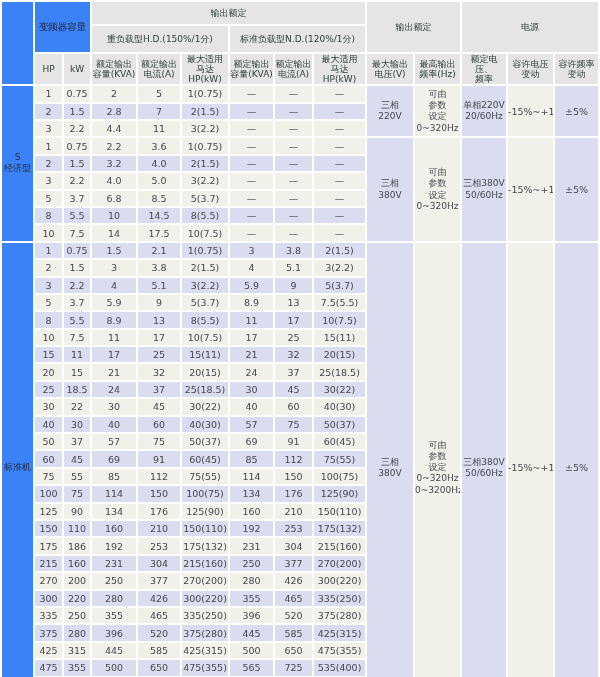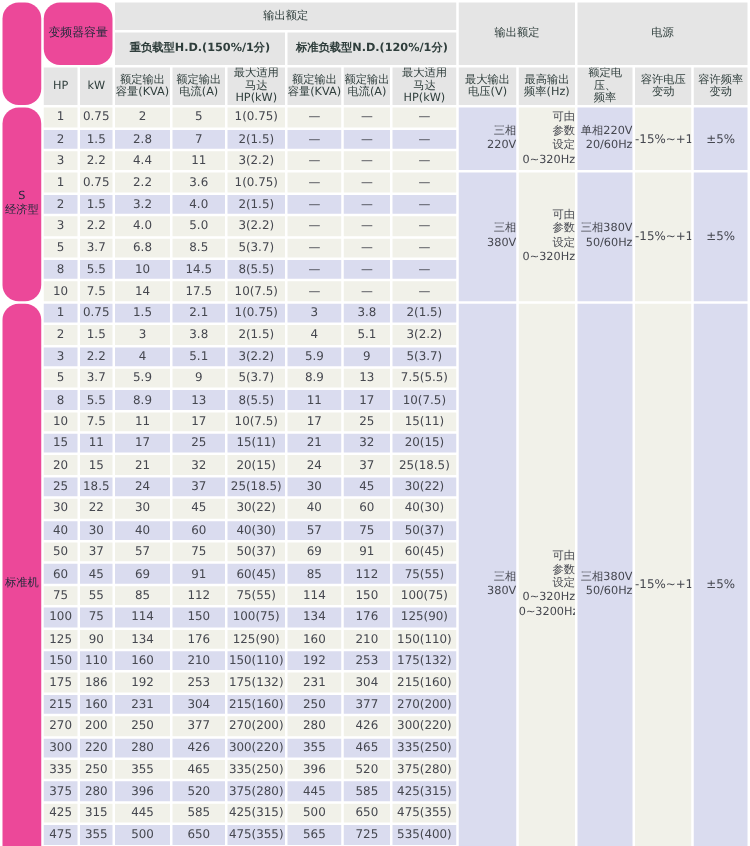--- a/index.html
+++ b/index.html
@@ -5,30 +5,30 @@
   html,body{margin:0;padding:0;background:#fff;}
   #page{width:600px;height:677px;overflow:hidden;background:#fff;
         font-family:"DejaVu Sans",sans-serif;}
   table{border-collapse:separate;border-spacing:2px;table-layout:fixed;
         width:600px;}
   td,th{padding:0;margin:0;text-align:center;vertical-align:middle;
         overflow:hidden;font-weight:normal;}
   
   thead th{background:#e5e5e5;color:#2f3e3c;font-size:9px;line-height:1.12;}
   thead tr.r1 th{height:22px;}
-  thead tr.r2 th{height:26px;font-weight:bold;}
+  thead tr.r2 th{height:26px;}
   thead tr.r3 th{height:24px;white-space:pre-line;}
-  th.blue, td.side{background:#ec4899;color:#232a3c;border-radius:13px;}
+  th.blue, td.side{background:#3b82f6;color:#232a3c;}
   th.blue{font-size:9.5px;}
   
   tbody td{height:15.4px;font-size:9.5px;color:#45474f;}
   td.lav{background:#dadcef;}
   td.cream{background:#f1f1e9;}
   td.side{font-size:9px;line-height:1.25;white-space:pre-line;}
-  td.multi{white-space:pre-line;line-height:1.25;font-size:9px;text-align:right;}
+  td.multi{white-space:pre-line;line-height:1.25;font-size:9px;}
 </style>
 </head>
 <body>
 
 <div id="page">
   <table>
     <colgroup>
       <col style="width:31px">
         <col style="width:27px">
         <col style="width:26px">

